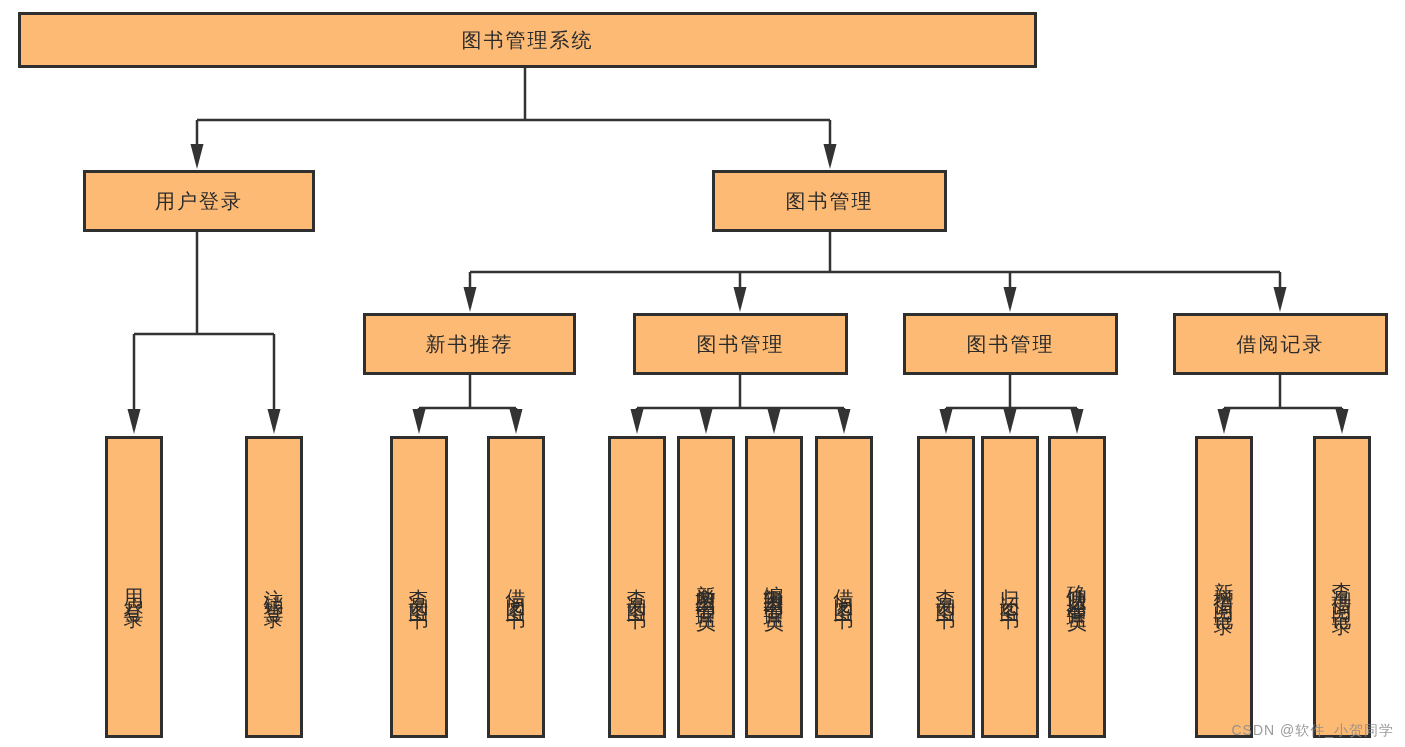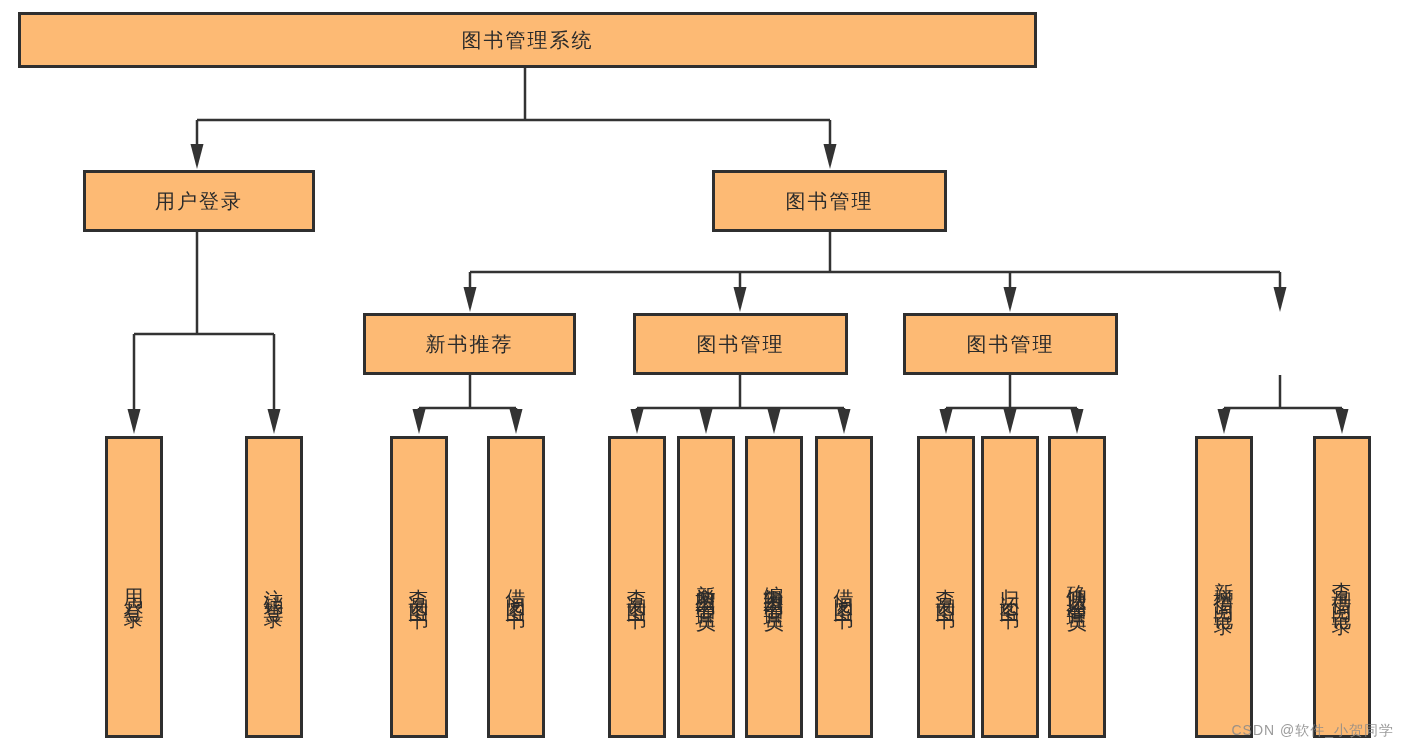--- a/index.html
+++ b/index.html
@@ -145,20 +145,23 @@
 
   <div class="box hbox" style="left:363px; top:313px; width:213px; height:62px;">
     <span>新书推荐</span>
   </div>
   <div class="box hbox" style="left:633px; top:313px; width:215px; height:62px;">
     <span>图书管理</span>
   </div>
   <div class="box hbox" style="left:903px; top:313px; width:215px; height:62px;">
     <span>图书管理</span>
   </div>
+  <div class="box hbox" style="left:1173px; top:313px; width:215px; height:62px;">
+    <span>借阅记录</span>
+  </div>
 
   <div class="box vbox" style="left:105px; top:436px; width:58px; height:302px;">
     <span class="vtext">用户登录</span>
   </div>
   <div class="box vbox" style="left:245px; top:436px; width:58px; height:302px;">
     <span class="vtext">注销登录</span>
   </div>
 
   <div class="box vbox" style="left:390px; top:436px; width:58px; height:302px;">
     <span class="vtext">查询图书</span>

